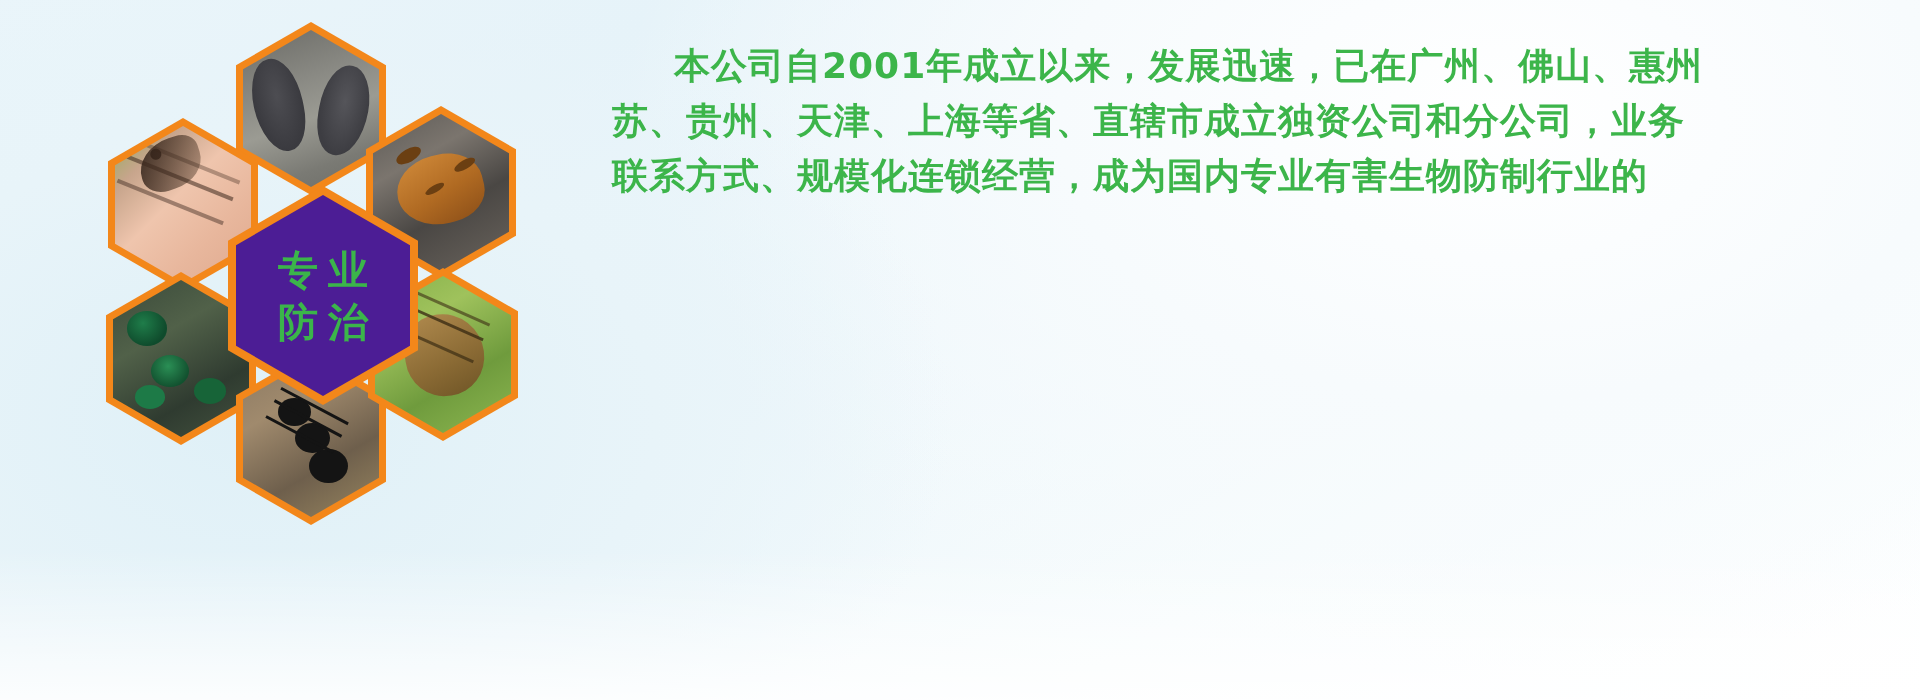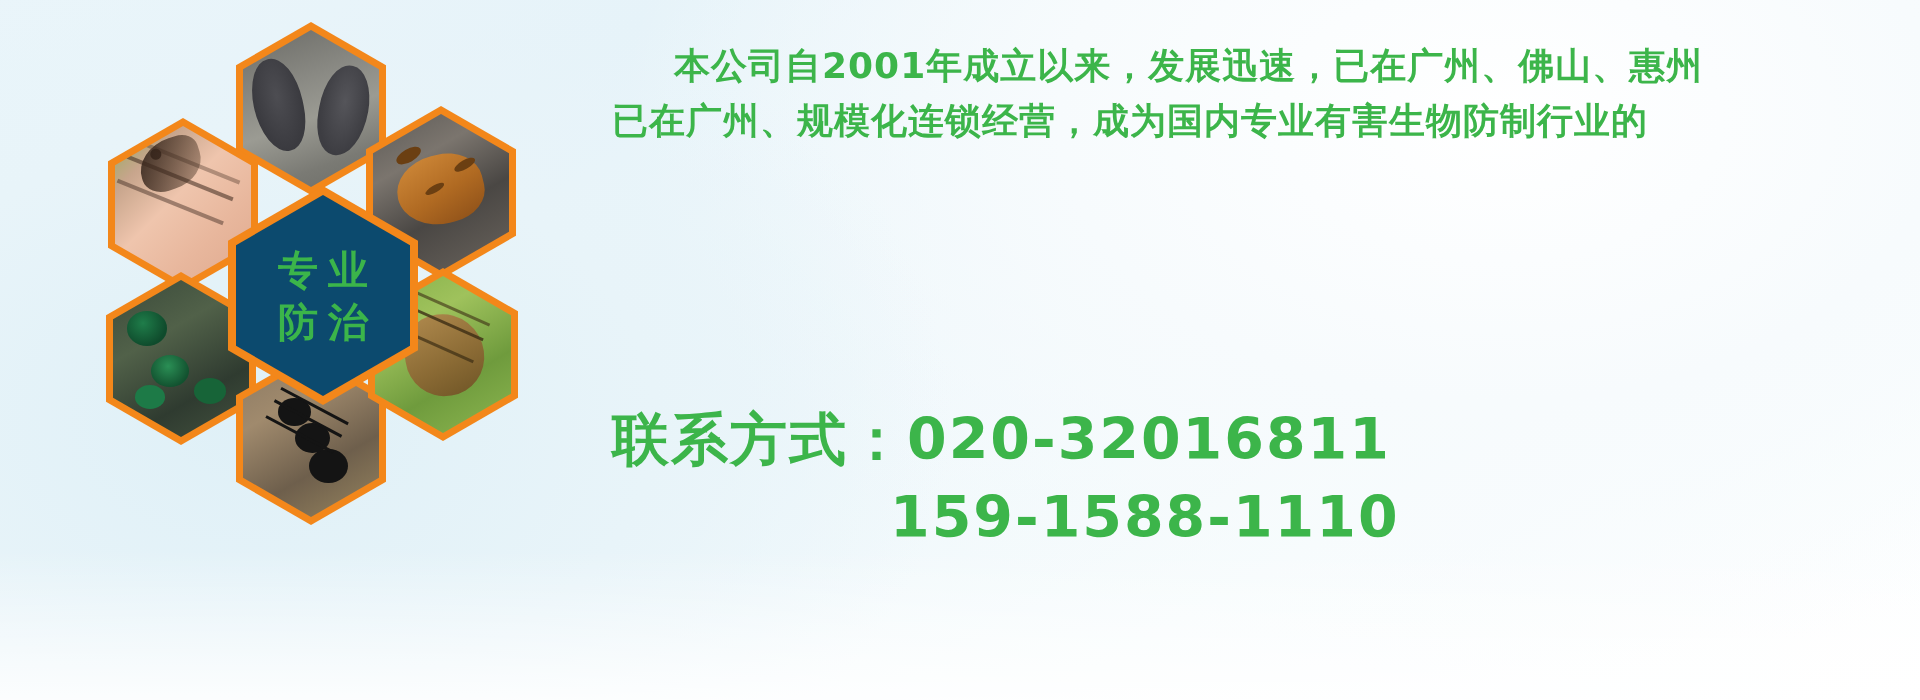--- a/index.html
+++ b/index.html
@@ -37,21 +37,21 @@
   }
 
   
   #hex-mosquito{left:20px;top:108px;}
   #hex-rats{left:148px;top:12px;}
   #hex-roach{left:278px;top:96px;}
   #hex-flies{left:18px;top:262px;}
   #hex-ant{left:148px;top:342px;}
   #hex-bug{left:280px;top:258px;}
   #hex-center{left:140px;top:176px;width:190px;height:219px;background:#f3871a;z-index:4;}
-  #hex-center .inner{width:174px;height:201px;background:#0c4a6e;
+  #hex-center .inner{width:174px;height:201px;background:#4c1d95;
     display:flex;flex-direction:column;align-items:center;justify-content:center;gap:6px;}
 
   .hex-label{
     color:#3bb54a;font-weight:bold;font-size:40px;letter-spacing:10px;
     text-indent:10px;line-height:1.15;
     font-family:"DejaVu Sans","Liberation Sans",sans-serif;
   }
 
   
   .ph{position:absolute;inset:0;}
@@ -202,21 +202,18 @@
       <div class="inner">
         <div class="hex-label">专业</div>
         <div class="hex-label">防治</div>
       </div>
     </div>
 
   </div>
 
   <div class="copy">
     <div class="para first">本公司自2001年成立以来，发展迅速，已在广州、佛山、惠州</div>
-    <div class="para">已在广州、规模化连锁经营，成为国内专业有害生物防制行业的</div>
+    <div class="para">苏、贵州、天津、上海等省、直辖市成立独资公司和分公司，业务</div>
+    <div class="para">联系方式、规模化连锁经营，成为国内专业有害生物防制行业的</div>
   </div>
 
-  <div class="contact">
-    <div class="contact-line">联系方式：020-32016811</div>
-    <div class="contact-line second">159-1588-1110</div>
-  </div>
 
 </div>
 
 </body></html>

